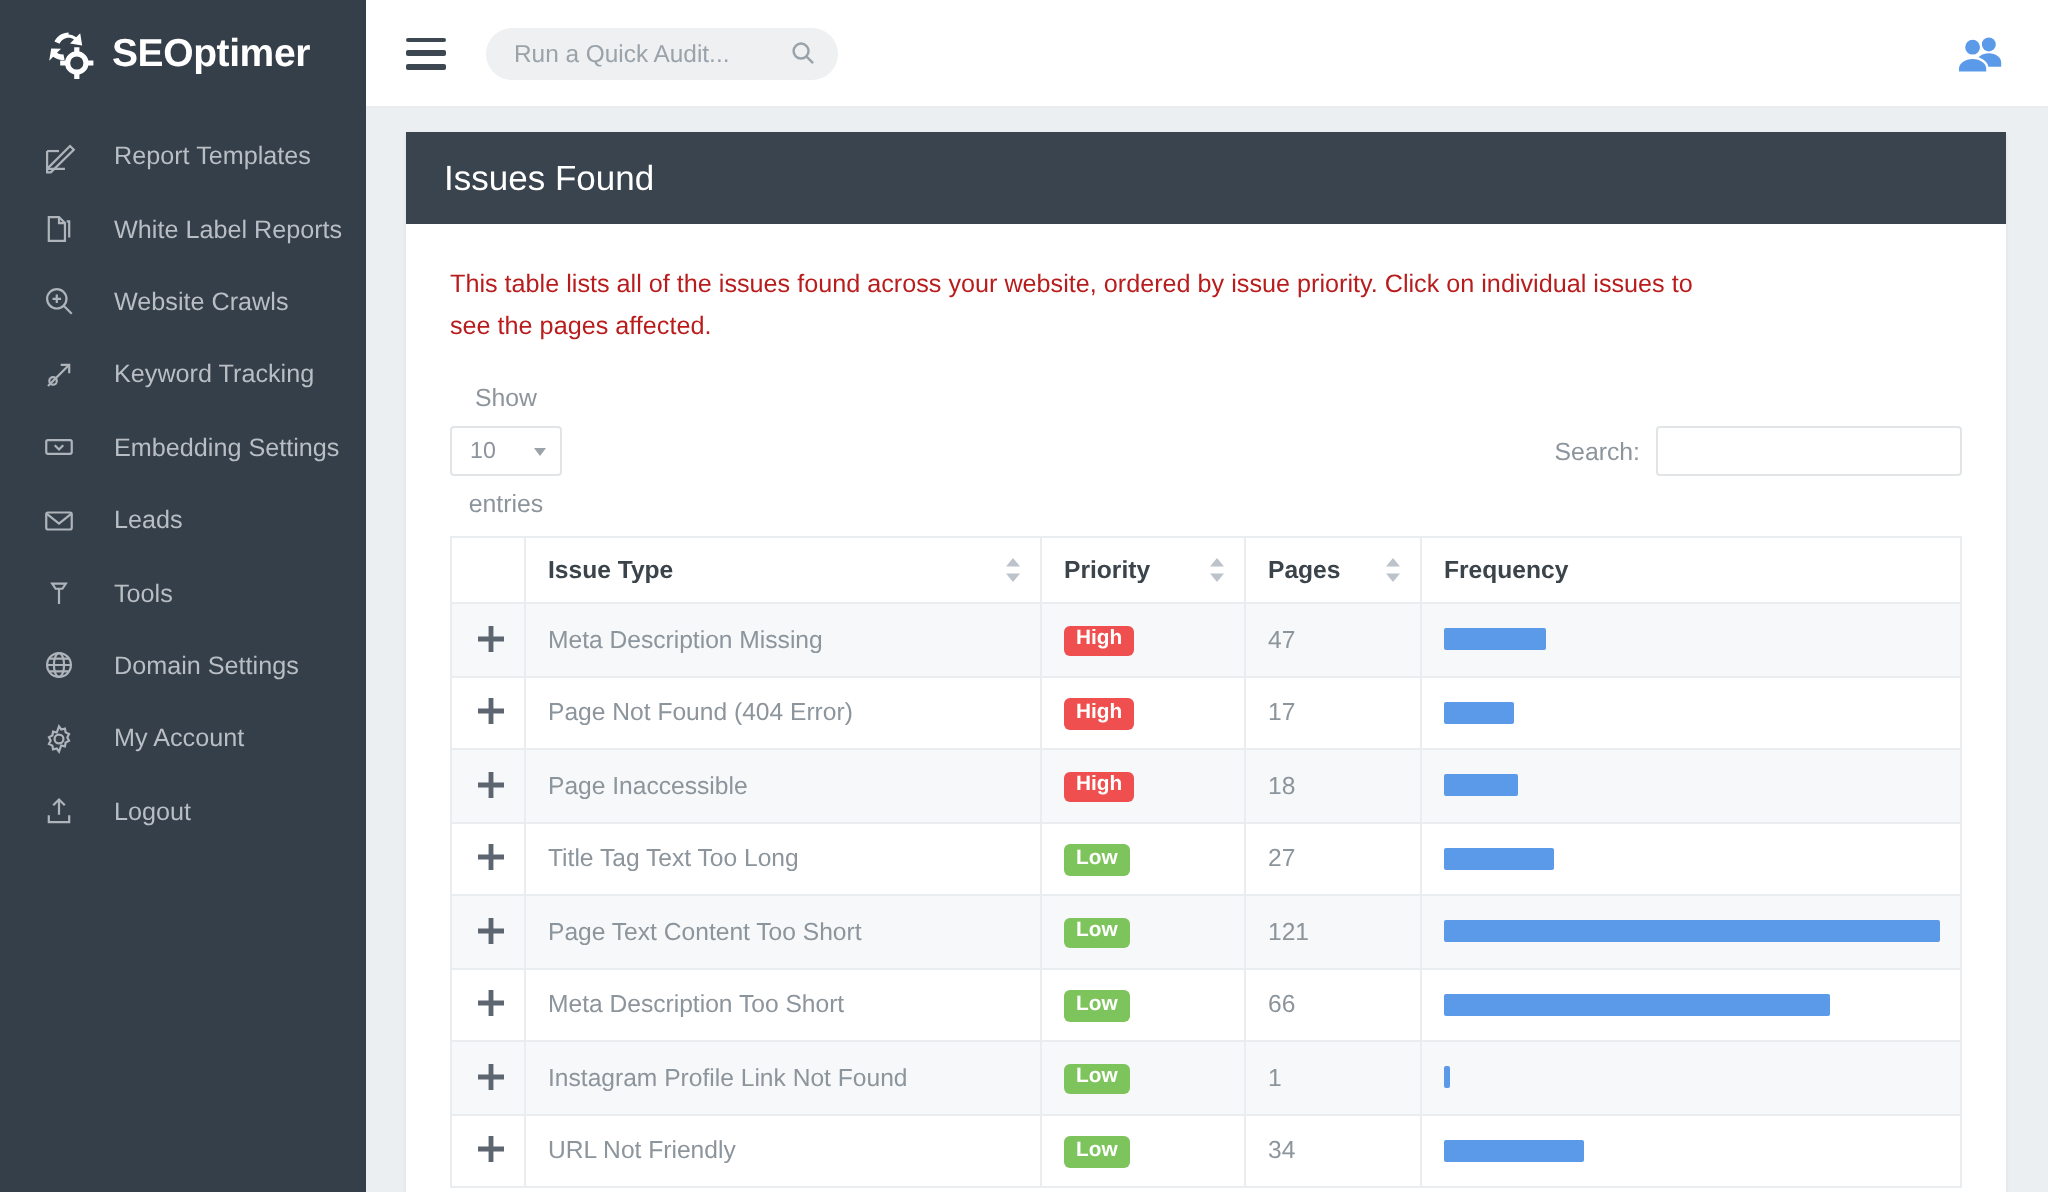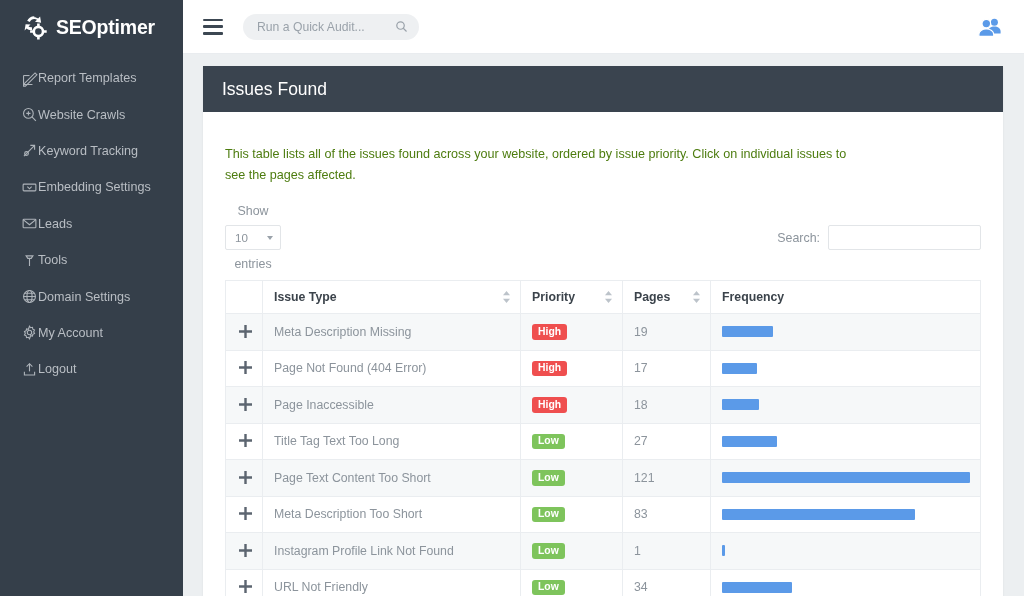--- a/index.html
+++ b/index.html
@@ -28,21 +28,21 @@
   .brand-logo { width: 26px; height: 26px; flex: 0 0 26px; display:block; }
   .brand-name {
     color: #ffffff; font-size: 19.5px; font-weight: bold;
     letter-spacing: -0.2px; white-space: nowrap;
   }
   .nav { padding-top: 6px; }
   .nav-item {
     height: 36.4px;
     display: flex; align-items: center;
     padding-left: 21px;
-    gap: 0;
+    gap: 19px;
     cursor: pointer;
     text-decoration: none;
   }
   .nav-icon { width: 17px; height: 17px; flex: 0 0 17px; color: #aeb4ba; display:block; }
   .nav-icon svg { display: block; width: 17px; height: 17px; }
   .nav-label {
     color: #b9bec4; font-size: 12.6px; white-space: nowrap;
   }
 
   
@@ -98,24 +98,23 @@
   .card-header {
     background: #3a444f;
     height: 46px;
     display: flex; align-items: center;
     padding-left: 19px;
   }
   .card-title { color: #ffffff; font-size: 17.5px; font-weight: normal; }
   .card-body { padding: 20px 22px 20px 22px; }
 
   .intro {
-    color: #4d7c0f; font-size: 12.6px; line-height: 21px;
+    color: #b91c1c; font-size: 12.6px; line-height: 21px;
     max-width: 645px;
     margin-bottom: 18px;
-    margin-top: 12px;
   }
 
   
   .table-controls { display: flex; align-items: center; margin-bottom: 9px; }
   .len-ctl { display: flex; align-items: center; gap: 7px; color: #8c949c; font-size: 12.4px; flex-direction: column; }
   .len-select {
     position: relative;
     width: 56px; height: 25px;
     border: 1px solid #e2e5e8; border-radius: 2px;
     background: #fff;
@@ -227,20 +226,30 @@
         <span class="nav-icon">
           <svg viewBox="0 0 20 20" fill="none" stroke="currentColor" stroke-width="1.3" xmlns="http://www.w3.org/2000/svg">
             <path d="M3 6.5v10.5h10.5"></path>
               <path d="M3 6.5h7"></path>
               <path d="M3 17L16.5 3.5l2.2 2.2L5.2 19H3z"></path>
           </svg>
         </span>
         <span class="nav-label">Report Templates</span>
       </a>
 
+      <a class="nav-item">
+        <span class="nav-icon">
+          <svg viewBox="0 0 20 20" fill="none" stroke="currentColor" stroke-width="1.3" xmlns="http://www.w3.org/2000/svg">
+            <path d="M4 3h6l3.5 3.5V17H4z"></path>
+              <path d="M10 3v3.5h3.5"></path>
+              <path d="M14.5 5.5H16V15"></path>
+          </svg>
+        </span>
+        <span class="nav-label">White Label Reports</span>
+      </a>
 
       <a class="nav-item">
         <span class="nav-icon">
           <svg viewBox="0 0 20 20" fill="none" stroke="currentColor" stroke-width="1.3" xmlns="http://www.w3.org/2000/svg">
             <circle cx="8.7" cy="8.7" r="5.7"></circle>
               <path d="M8.7 6.2v5M6.2 8.7h5"></path>
               <path d="M12.9 12.9L17.5 17.5"></path>
           </svg>
         </span>
         <span class="nav-label">Website Crawls</span>
@@ -420,21 +429,21 @@
             </thead>
             <tbody id="issues-body">
                 <tr>
                   <td class="cell-exp"><span class="plus-btn">
                       <svg viewBox="0 0 14 14" fill="currentColor" xmlns="http://www.w3.org/2000/svg">
                         <path d="M5.7 0h2.6v5.7H14v2.6H8.3V14H5.7V8.3H0V5.7h5.7z"></path>
                       </svg>
                     </span></td>
                   <td>Meta Description Missing</td>
                   <td><span class="badge high">High</span></td>
-                  <td>19</td>
+                  <td>47</td>
                   <td class="cell-freq">
                     <div class="freq-bar" style="width: 20.6612%;"></div>
                   </td>
                 </tr>
                 <tr>
                   <td class="cell-exp"><span class="plus-btn">
                       <svg viewBox="0 0 14 14" fill="currentColor" xmlns="http://www.w3.org/2000/svg">
                         <path d="M5.7 0h2.6v5.7H14v2.6H8.3V14H5.7V8.3H0V5.7h5.7z"></path>
                       </svg>
                     </span></td>
@@ -485,21 +494,21 @@
                   </td>
                 </tr>
                 <tr>
                   <td class="cell-exp"><span class="plus-btn">
                       <svg viewBox="0 0 14 14" fill="currentColor" xmlns="http://www.w3.org/2000/svg">
                         <path d="M5.7 0h2.6v5.7H14v2.6H8.3V14H5.7V8.3H0V5.7h5.7z"></path>
                       </svg>
                     </span></td>
                   <td>Meta Description Too Short</td>
                   <td><span class="badge low">Low</span></td>
-                  <td>83</td>
+                  <td>66</td>
                   <td class="cell-freq">
                     <div class="freq-bar" style="width: 77.686%;"></div>
                   </td>
                 </tr>
                 <tr>
                   <td class="cell-exp"><span class="plus-btn">
                       <svg viewBox="0 0 14 14" fill="currentColor" xmlns="http://www.w3.org/2000/svg">
                         <path d="M5.7 0h2.6v5.7H14v2.6H8.3V14H5.7V8.3H0V5.7h5.7z"></path>
                       </svg>
                     </span></td>

